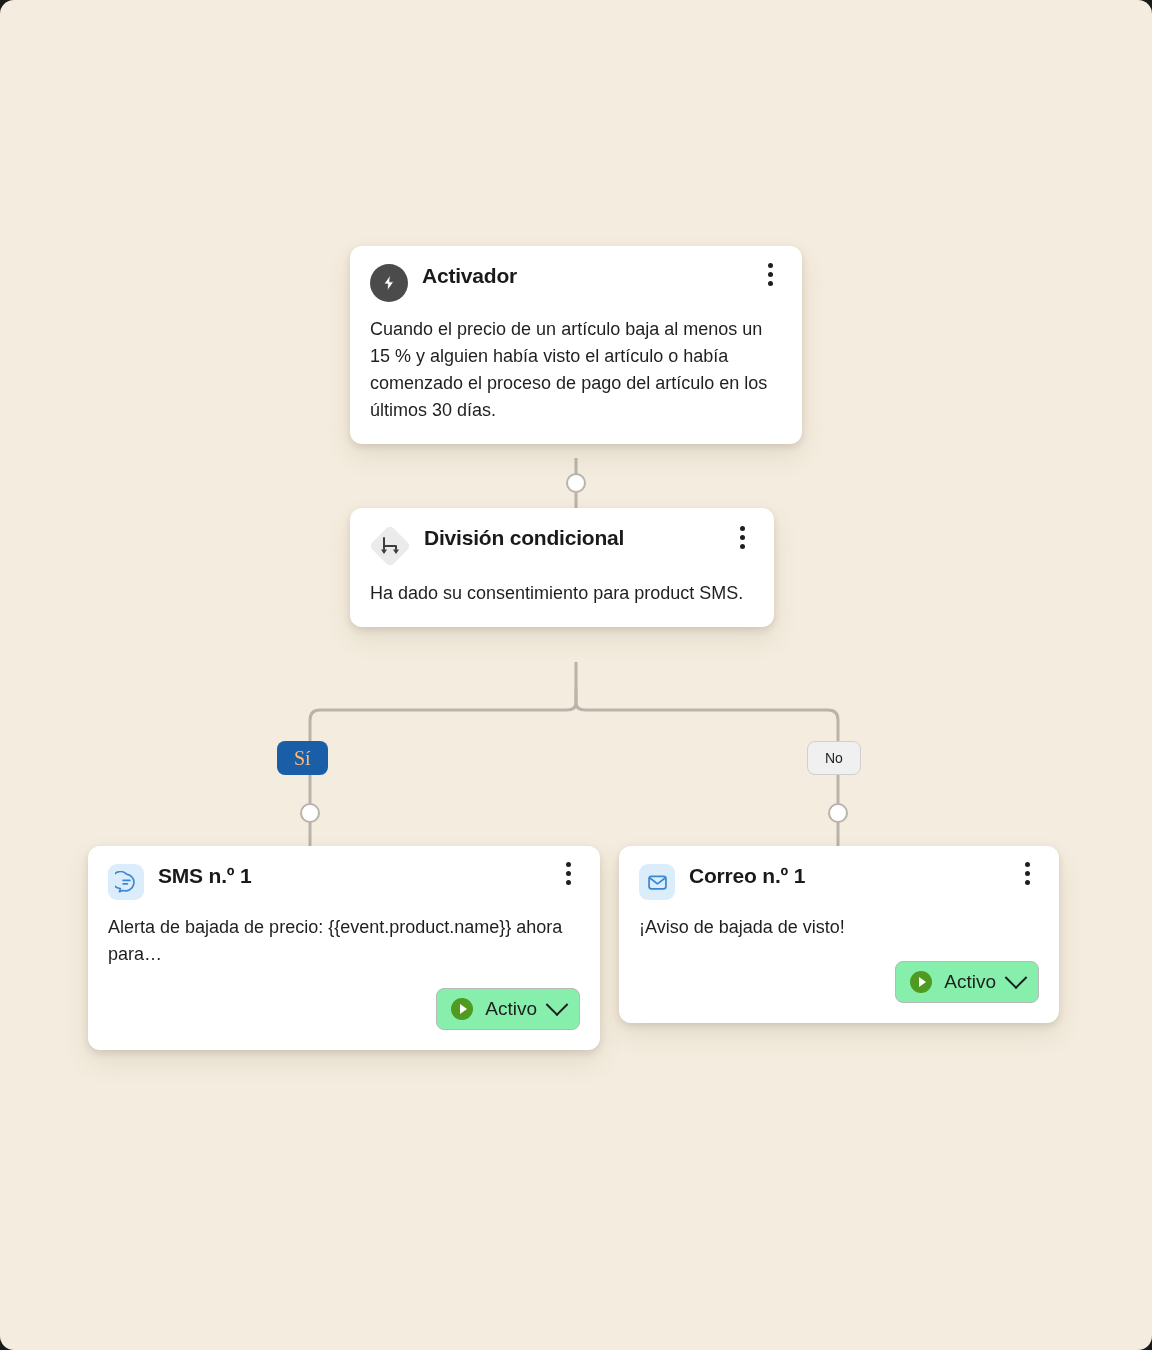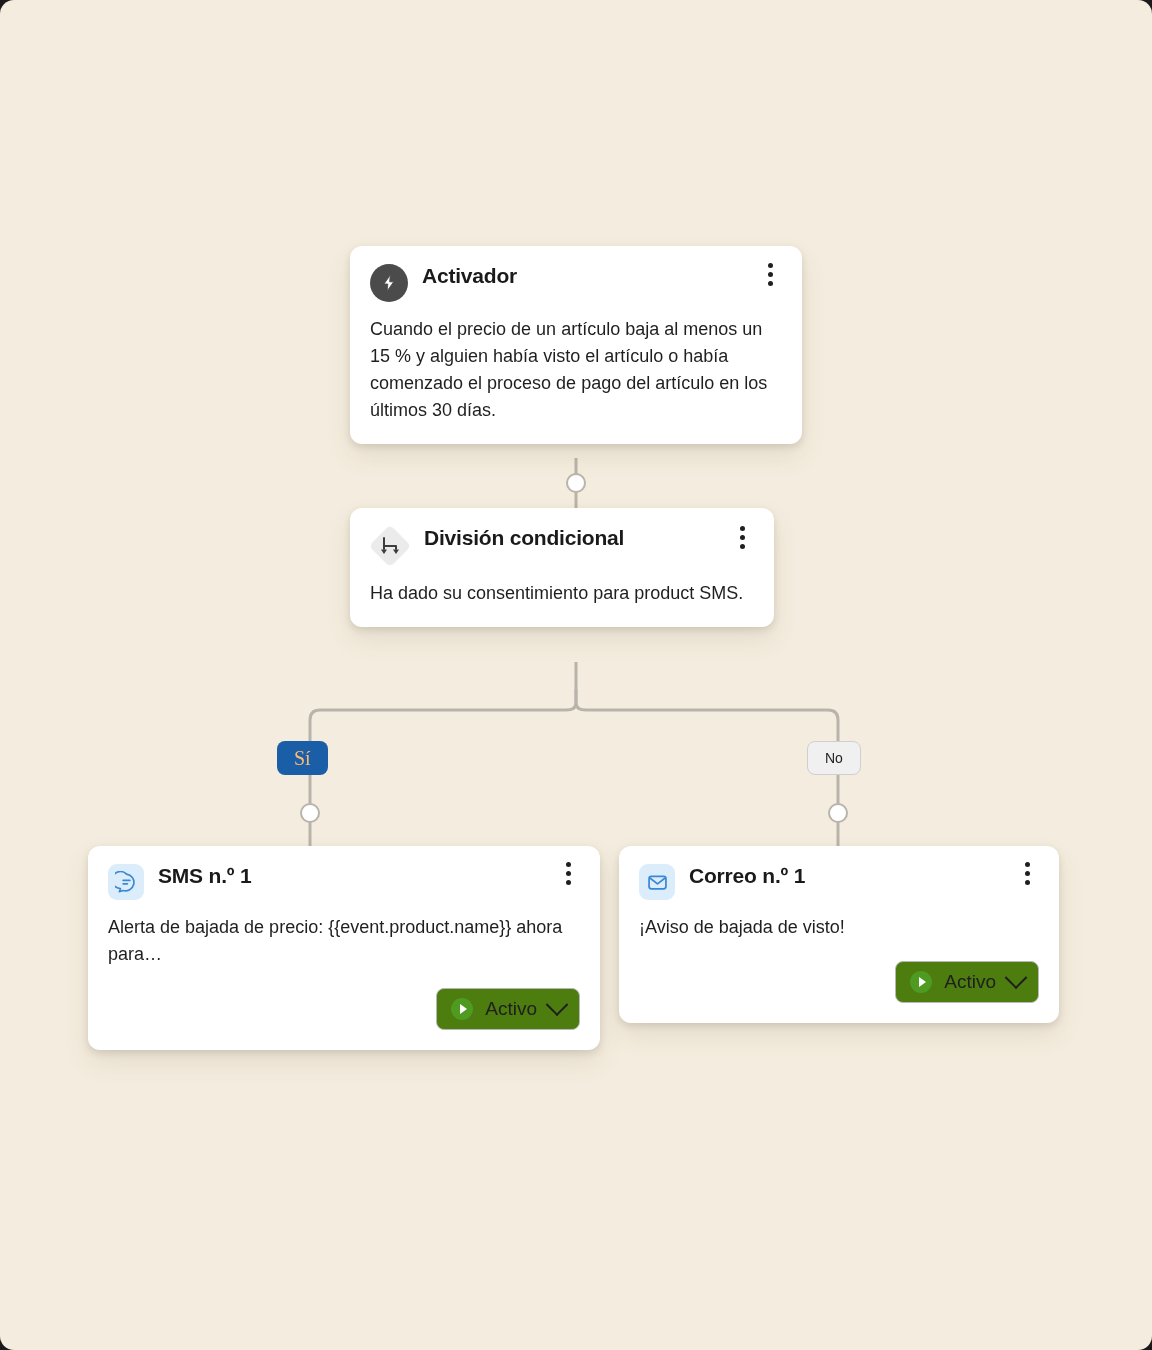--- a/index.html
+++ b/index.html
@@ -170,21 +170,21 @@
     display: flex;
     justify-content: flex-end;
     padding: 0 20px 20px 20px;
   }
   .status-pill {
     display: flex;
     align-items: center;
     gap: 12px;
     border: 1px solid #b8b8b8;
     border-radius: 8px;
-    background: #4d7c0f;
+    background: #86efac;
     padding: 9px 14px;
     cursor: pointer;
   }
   .play-dot {
     width: 22px;
     height: 22px;
     border-radius: 50%;
     background: #4f9a20;
     display: flex;
     align-items: center;

